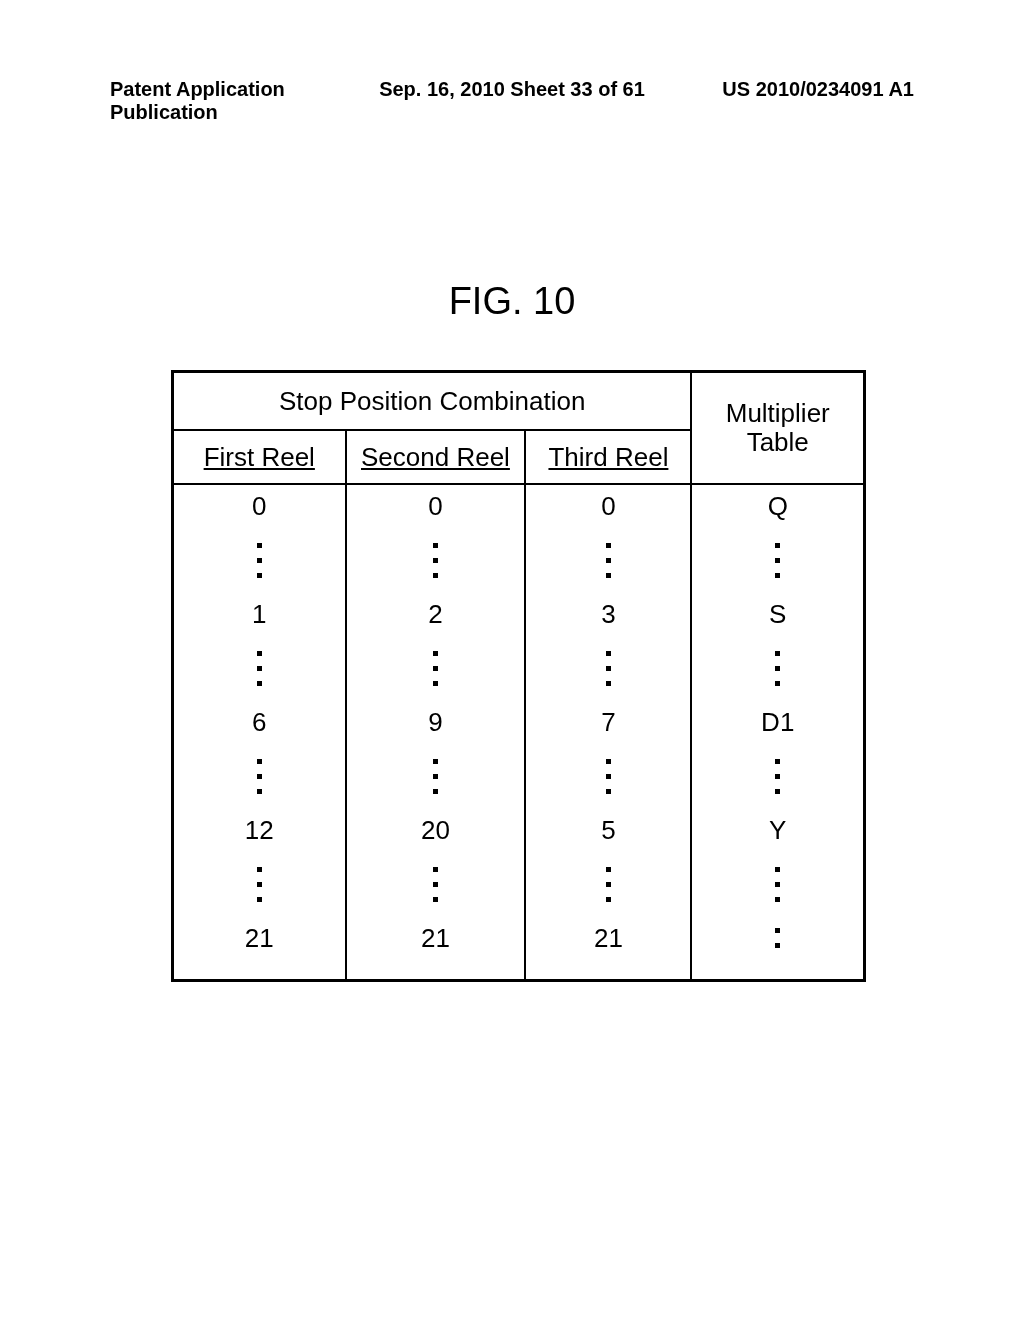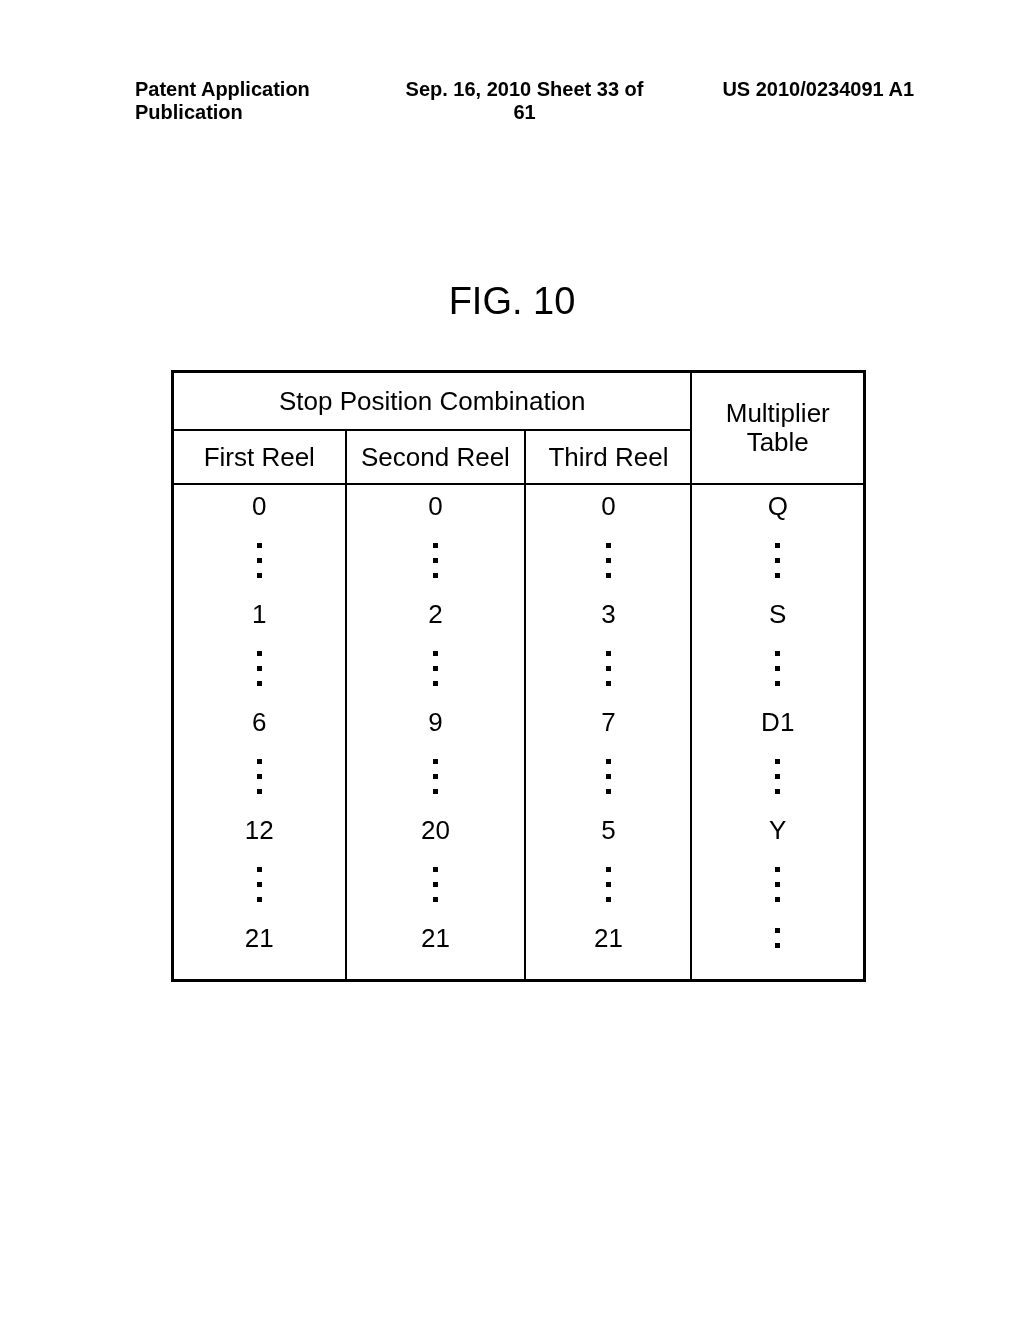--- a/index.html
+++ b/index.html
@@ -19,21 +19,20 @@
   }
   .header {
     position: absolute;
     top: 78px;
     left: 110px;
     right: 110px;
     display: flex;
     justify-content: space-between;
     font-size: 20px;
     font-weight: bold;
-    margin-left: 25px;
   }
   .header .left   { text-align: left;  flex: 1; }
   .header .center { text-align: center;flex: 1; }
   .header .right  { text-align: right; flex: 1; white-space: nowrap; }
   .figure-title {
     position: absolute;
     top: 280px;
     left: 0;
     width: 100%;
     text-align: center;
@@ -68,20 +67,21 @@
   .hdr-mult {
     border-left: 2px solid #000;
     border-bottom: 2px solid #000;
     line-height: 1.1;
     padding: 6px 0;
   }
   .sub-th {
     border-top: 2px solid #000;
     border-bottom: 2px solid #000;
     height: 50px;
+    text-decoration: underline;
   }
   .sub-th.col1 { border-right: 2px solid #000; }
   .sub-th.col2 { border-right: 2px solid #000; }
   .sub-th.col3 { border-right: 2px solid #000; border-radius: 16px; }
   
   td.col1 { border-right: 2px solid #000; }
   td.col2 { border-right: 2px solid #000; }
   td.col3 { border-right: 2px solid #000; }
   .data-row td { height: 40px; }
   .dots-row td { height: 66px; padding: 0; }

